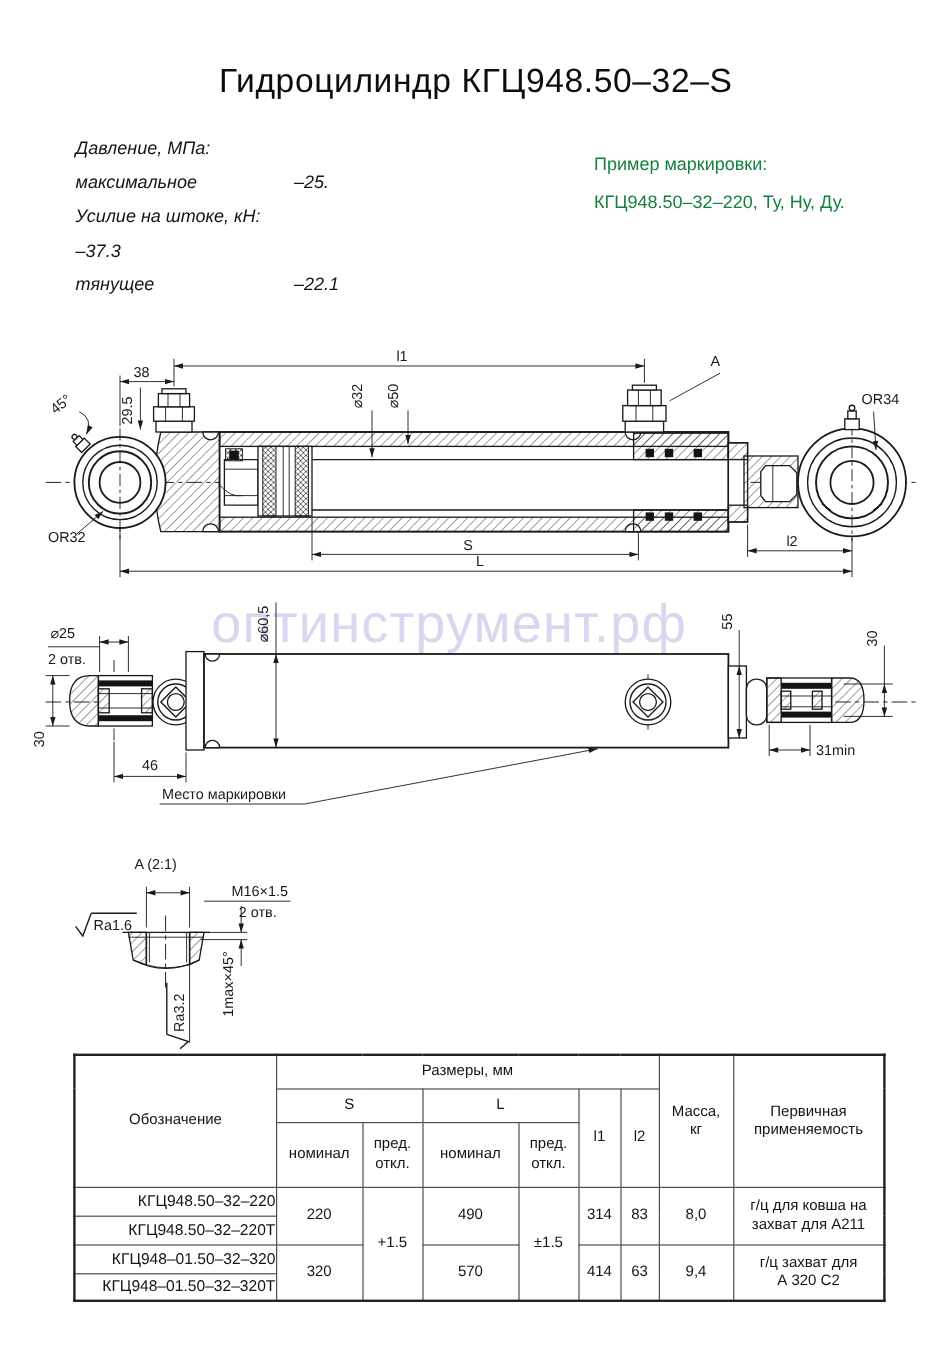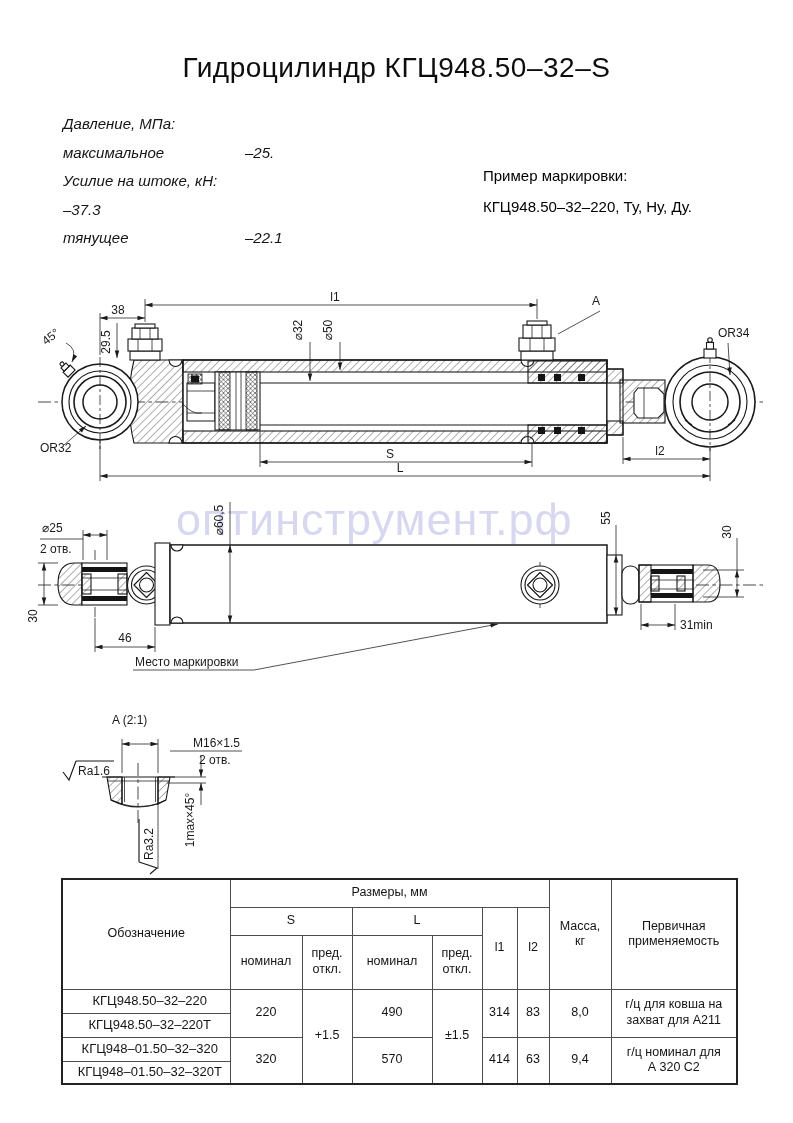--- a/index.html
+++ b/index.html
@@ -3,40 +3,40 @@
 <meta charset="utf-8">
 <style>
   html,body{margin:0;padding:0;background:#fff;}
   .page{position:relative;width:793px;height:1123px;background:#fff;overflow:hidden;
         font-family:"Liberation Sans",sans-serif;color:#111;}
   .title{position:absolute;left:0;top:52px;width:100%;text-align:center;
          font-size:28px;font-weight:400;letter-spacing:.5px;color:#0d0d0d;}
   .specs{position:absolute;left:63px;top:110px;font-size:15px;line-height:28.5px;color:#151515;}
   .spec-row{display:flex;font-style:italic;}
   .spec-row .lbl{width:182px;}
-  .marking{position:absolute;left:483px;top:122px;font-size:15px;line-height:31px;color:#000000;margin-top:38px;}
+  .marking{position:absolute;left:495px;top:122px;font-size:15px;line-height:31px;color:#15803d;}
   .wm{position:absolute;left:176px;top:494px;z-index:0;font-size:45px;letter-spacing:1px;
       color:#d7d7f0;white-space:nowrap;}
   .fig{position:absolute;z-index:1;}
   svg{overflow:visible;}
   svg .d{font-size:12px;fill:#1a1a1a;font-family:"Liberation Sans",sans-serif;}
   svg .dm{text-anchor:middle;}
   svg .ol{fill:none;stroke:#1a1a1a;stroke-width:1.6;}
   svg .m{fill:none;stroke:#1a1a1a;stroke-width:1.15;}
   svg .t{fill:none;stroke:#1a1a1a;stroke-width:.75;}
   svg .cl{fill:none;stroke:#1a1a1a;stroke-width:.8;stroke-dasharray:13 3.5 3.5 3.5;}
   svg .wf{fill:#fff;stroke:#1a1a1a;stroke-width:1.5;}
   svg .wf2{fill:#fff;stroke:#1a1a1a;stroke-width:1.1;}
   svg .hf{fill:url(#ph);stroke:#1a1a1a;stroke-width:1.1;}
   svg .xf{fill:url(#px);stroke:#1a1a1a;stroke-width:.8;}
   .dtable{position:absolute;left:61px;top:878px;z-index:1;border-collapse:collapse;table-layout:fixed;}
   .dtable td{border:1px solid #4d4d4d;text-align:center;vertical-align:middle;
              font-size:12.5px;color:#141414;padding:0;line-height:1.25;}
   .dtable{border:2px solid #222;}
-  .dtable td.nm{text-align:center;padding-left:7px;font-size:13px;}
+  .dtable td.nm{text-align:right;padding-left:7px;font-size:13px;}
   .sr-only{position:absolute;width:0;height:0;overflow:hidden;}
 </style>
 </head>
 <body>
 
 <div class="page">
 
   <svg class="sr-only" width="0" height="0" aria-hidden="true">
     <defs>
       <marker id="ar" markerWidth="11" markerHeight="8" refX="10.5" refY="4" orient="auto-start-reverse">
@@ -421,21 +421,21 @@
         <td class="nm">КГЦ948.50–32–220Т</td>
       </tr>
       <tr style="height:24px">
         <td class="nm">КГЦ948–01.50–32–320</td>
         <td rowspan="2">320</td>
         <td rowspan="2">570</td>
         <td rowspan="2">414</td>
         <td rowspan="2">63</td>
         <td rowspan="2">9,4</td>
         <td rowspan="2">
-          <div>г/ц номинал для</div>
+          <div>г/ц захват для</div>
           <div>А 320 С2</div>
         </td>
       </tr>
       <tr style="height:23px">
         <td class="nm">КГЦ948–01.50–32–320Т</td>
       </tr>
     </tbody>
   </table>
 
 </div>

